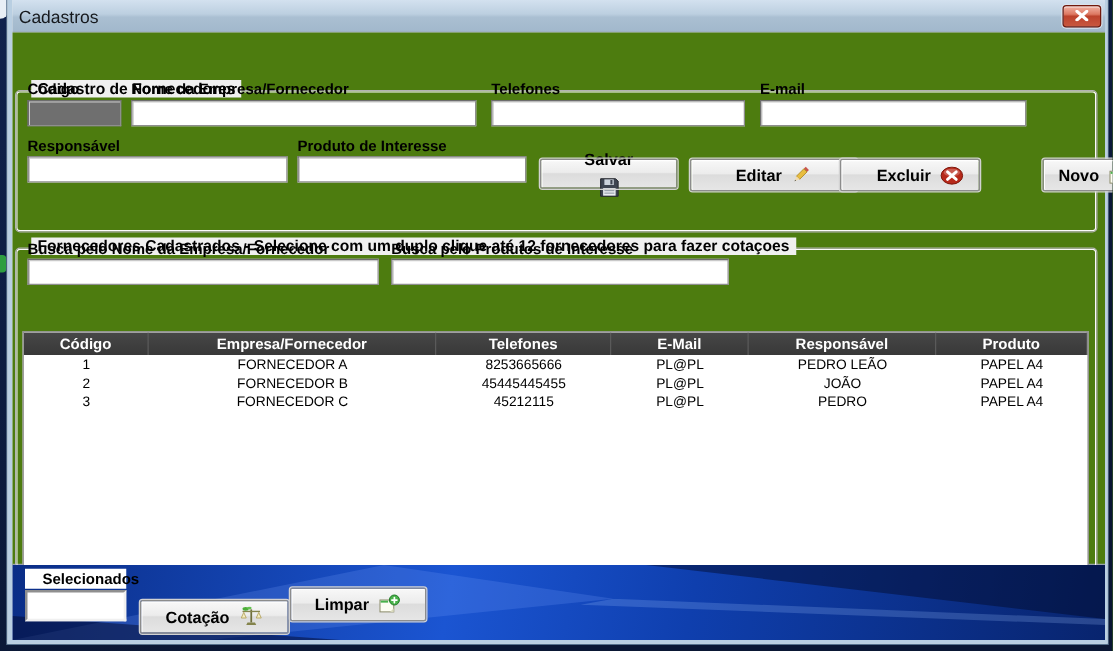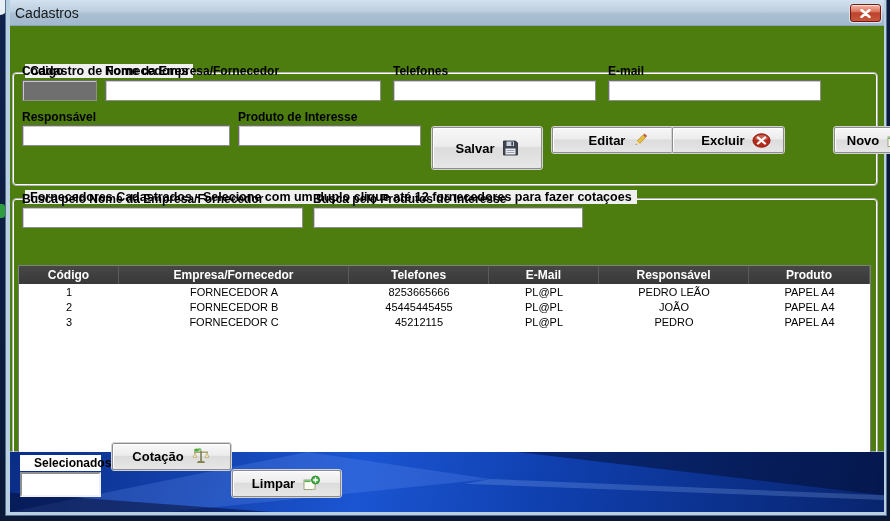--- a/index.html
+++ b/index.html
@@ -62,21 +62,21 @@
   .thead { background:linear-gradient(#474747,#383838); color:#fff; font-weight:bold; font-size:12px; height:18px; }
   .thead .hcell { display:flex; align-items:center; justify-content:center; border-right:1px solid #5a5a5a; height:18px; cursor:pointer; }
   .trow { height:15px; }
   .trow .tcell { display:flex; align-items:center; justify-content:center; font-size:11px; color:#000; height:15px; white-space:nowrap; }
 
   
   .sel-label { position:absolute; left:10px; top:455px; width:81px; height:16px; background:#fff;
                font-weight:bold; font-size:12px; color:#000; display:flex; align-items:center; padding-left:14px; }
   .sel-input { position:absolute; left:10px; top:472px; width:81px; height:25px; background:#fff;
                border:2px solid; border-color:#8f8f8f #f0f0f0 #f0f0f0 #8f8f8f; font-size:12px; padding:0 4px; }
-  .btn-cotacao { left:102px; top:443px; width:119px; height:27px; }
+  .btn-cotacao { left:102px; top:480px; width:119px; height:27px; }
   .btn-limpar  { left:222px; top:470px; width:109px; height:27px; }
 </style>
 </head>
 <body>
 
 <div class="desktop">
   <div class="desk-frag-white"></div>
   <div class="desk-frag-green"></div>
 
   <div class="window">
@@ -107,21 +107,21 @@
       <input class="tbox" style="left: 95px; top: 54px; width: 276px;" value="">
       <input class="tbox" style="left: 383px; top: 54px; width: 203px;" value="">
       <input class="tbox" style="left: 598px; top: 54px; width: 213px;" value="">
 
       <span class="lbl" style="left:12px;  top:84px;">Responsável</span>
       <span class="lbl" style="left:228px; top:84px;">Produto de Interesse</span>
 
       <input class="tbox" style="left: 12px; top: 99px; width: 208px;" value="">
       <input class="tbox" style="left: 228px; top: 99px; width: 183px;" value="">
 
-      <div class="btn" style="left:422px; top:101px; width:110px; height:42px;">
+      <div class="btn" style="left:422px; top:101px; width:110px; height:24px;flex-direction:column;">
         <span>Salvar</span>
         <span class="ic">
           <svg width="17" height="16" viewBox="0 0 16 16">
             <path d="M1 1 h12 l2 2 v12 h-14 z" fill="#3e4450" stroke="#23262d" stroke-width="0.8"></path>
             <rect x="4" y="1.5" width="7.5" height="4.5" fill="#cdd3dc"></rect>
             <rect x="8.8" y="2" width="1.7" height="3.5" fill="#3e4450"></rect>
             <rect x="3" y="8.5" width="10" height="6" fill="#eceef2"></rect>
             <rect x="4" y="10" width="8" height="1" fill="#9aa2ad"></rect>
             <rect x="4" y="12" width="8" height="1" fill="#9aa2ad"></rect>
           </svg>

